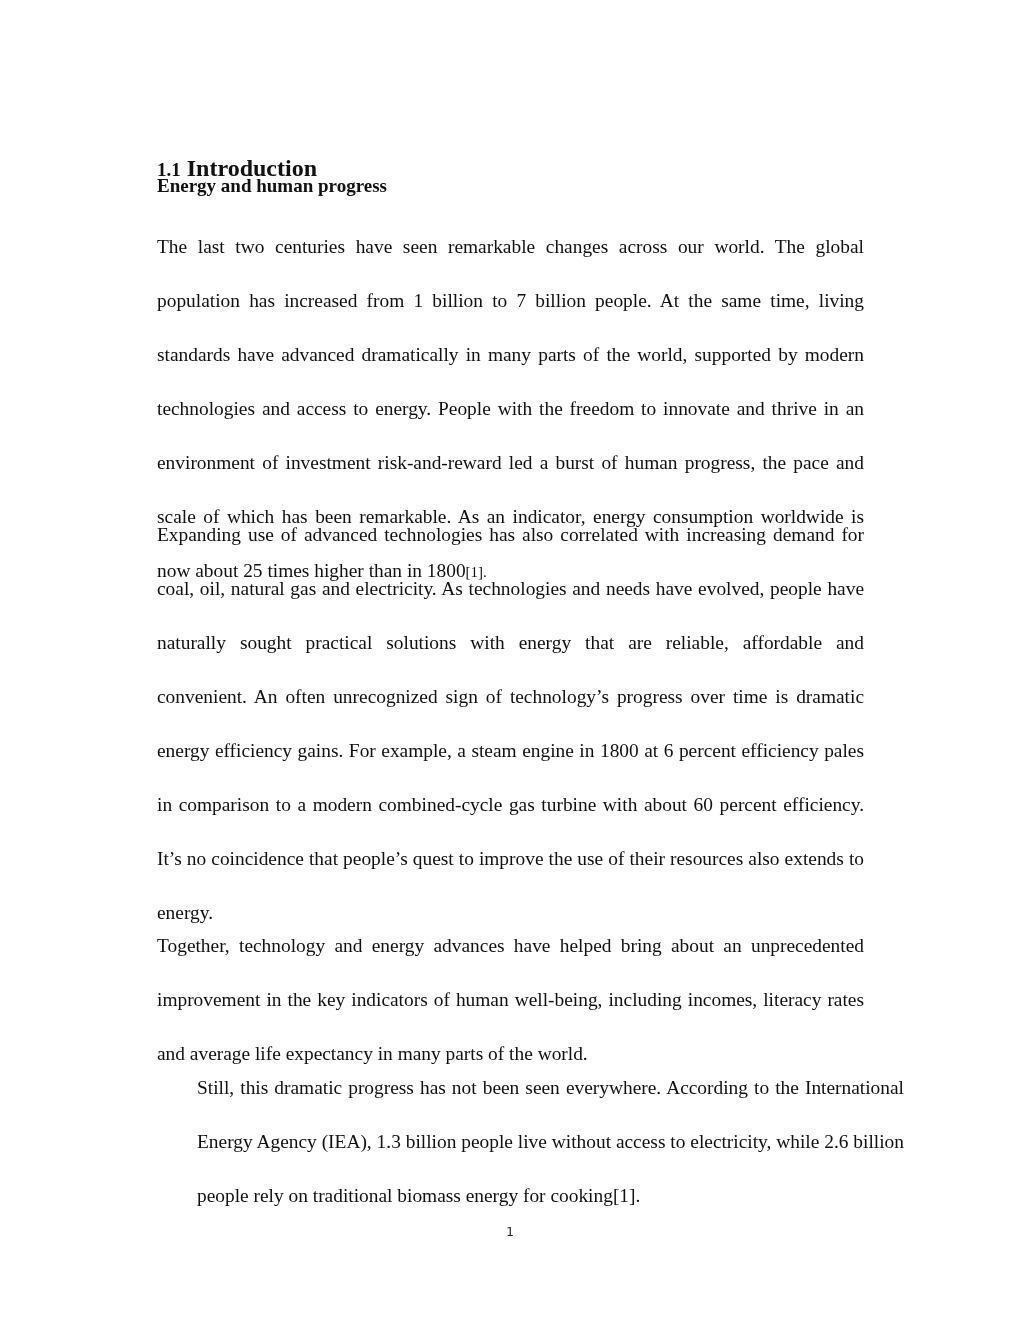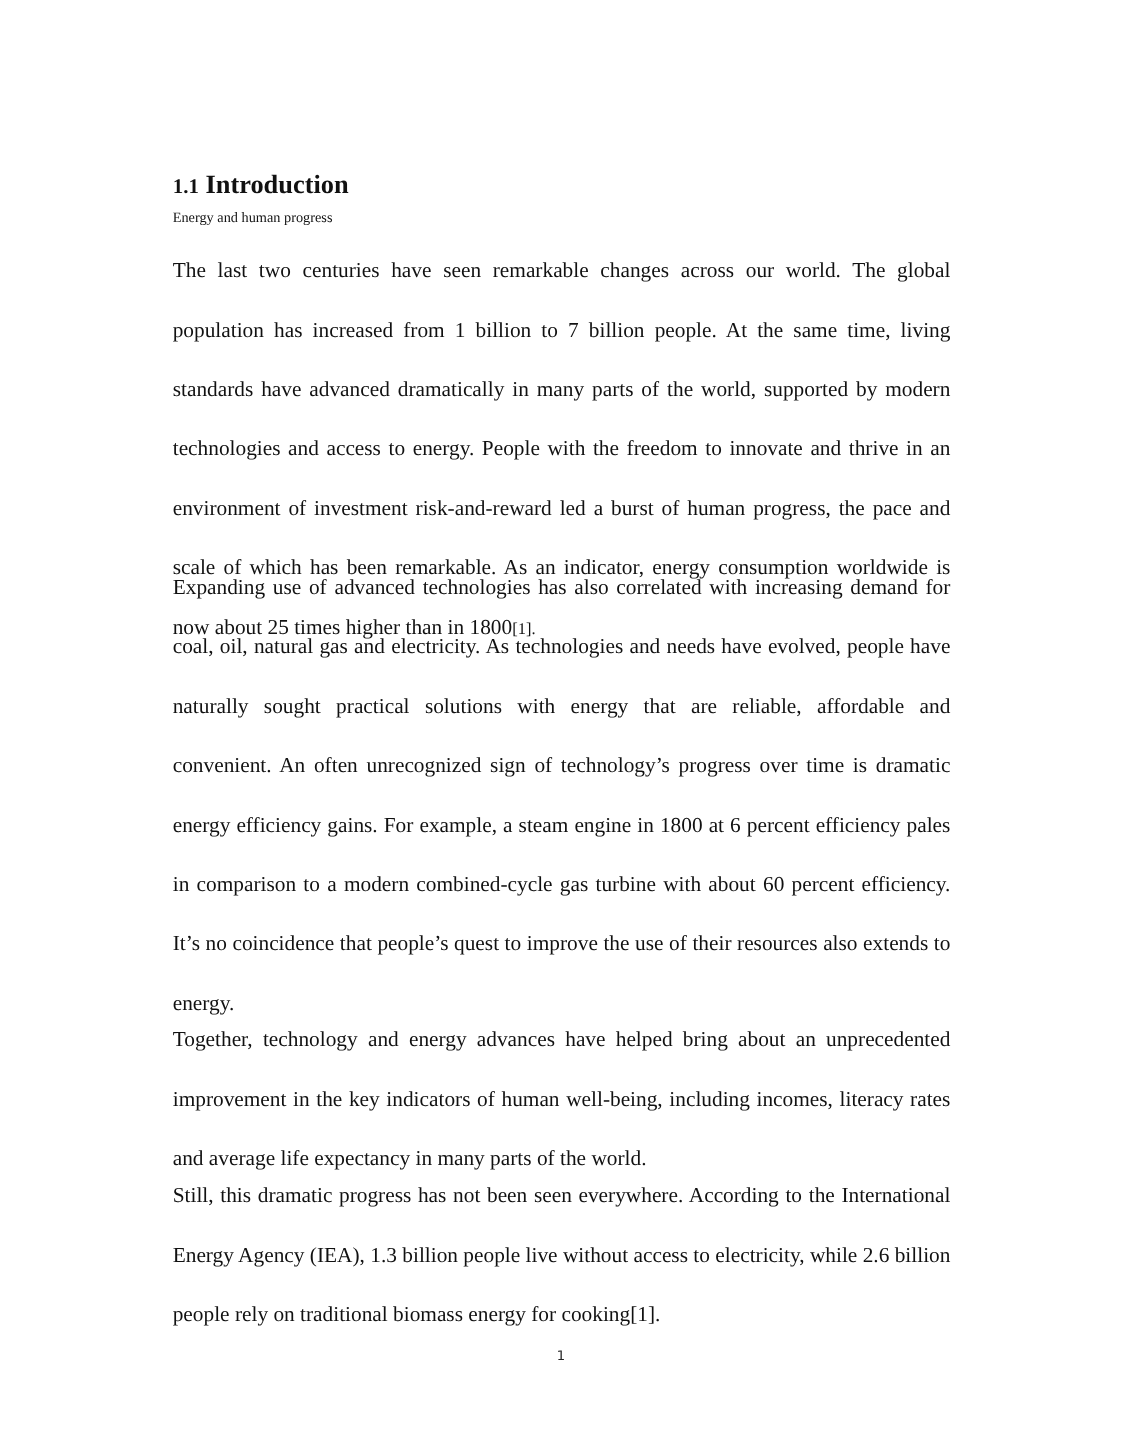--- a/index.html
+++ b/index.html
@@ -1,28 +1,28 @@
 <!DOCTYPE html>
 <html><head>
 <meta charset="utf-8">
 <style>
   html, body { margin: 0; padding: 0; background: #ffffff; }
   body { width: 1020px; height: 1320px; position: relative; overflow: hidden;
          font-family: "Liberation Serif", "DejaVu Serif", serif; color: #111; }
   .page { position: absolute; left: 157px; top: 0; width: 707px; }
   .h1 { position: absolute; top: 112px; left: 0; font-size: 24px; font-weight: bold; line-height: 32px; white-space: nowrap; margin-top: 40px; }
   .h1 .num { font-size: 19px; }
-  .h2 { position: absolute; top: 185px; left: 0; font-size: 13px; font-weight: normal; line-height: 26px; white-space: nowrap; }
+  .h2 { position: absolute; top: 173px; left: 0; font-size: 19px; font-weight: bold; line-height: 26px; white-space: nowrap; }
   .para { position: absolute; left: 0; width: 707px; font-size: 19.4px; line-height: 54px;
           text-align: justify; margin: 0; }
   .cite { font-size: 15px; }
   .p1 { top: 220px; }
   .p2 { top: 508px; }
   .p3 { top: 894px; margin-top: 25px; }
-  .p4 { top: 1061px; }
+  .p4 { top: 1061px; margin-left: 40px; }
   .pagenum { position: absolute; left: 0; width: 1020px; top: 1225px; text-align: center;
              font-family: "DejaVu Sans", "Liberation Sans", sans-serif; font-size: 12px; color: #222; }
 </style>
 </head>
 <body>
 
 <div class="page">
   <div class="h1">
     <span class="num">1.1</span>
     <span>Introduction</span>

